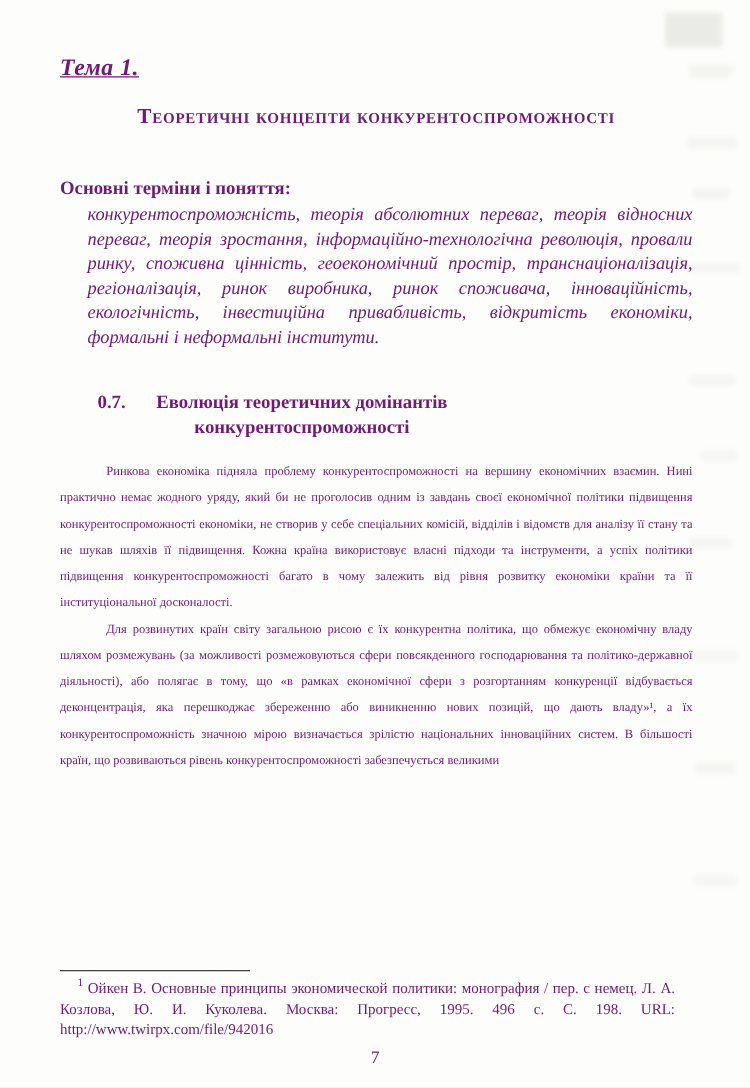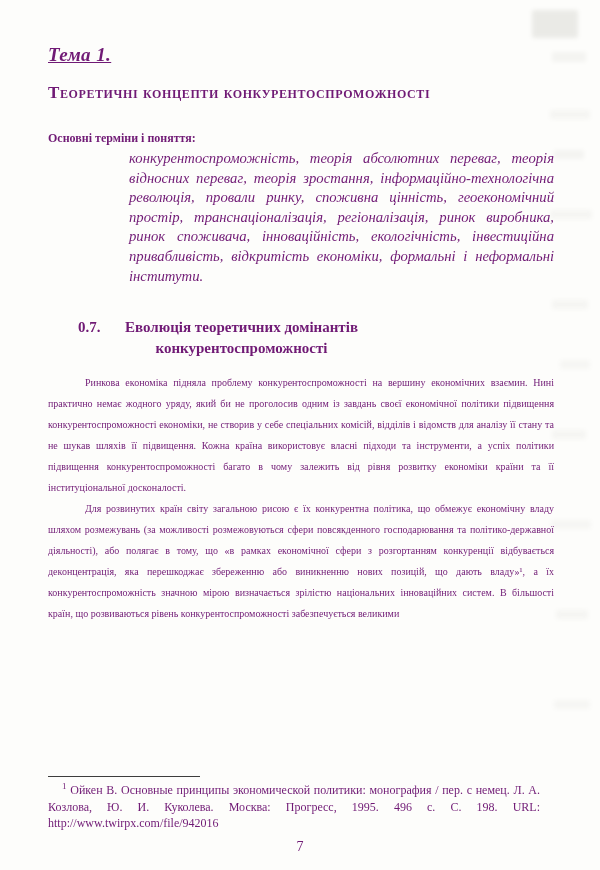--- a/index.html
+++ b/index.html
@@ -22,33 +22,33 @@
     overflow: hidden;
   }
   .theme-label {
     display: inline-block;
     font-size: 19px; font-weight: bold; font-style: italic;
     text-decoration: underline;
     letter-spacing: .4px;
   }
   .page-title {
     margin-top: 17px;
-    text-align: left;
+    text-align: center;
     font-weight: bold;
     font-variant: small-caps;
     font-size: 17px;
     letter-spacing: .6px;
   }
   .terms-heading {
-    margin-top: 28px;
-    font-size: 12px; font-weight: bold;
+    margin-top: 40px;
+    font-size: 15px; font-weight: bold;
   }
   .terms-list {
     margin-top: 3px;
-    margin-left: 81px;
+    margin-left: 22px;
     font-style: italic;
     font-size: 14.7px;
     line-height: 19.6px;
     text-align: justify;
   }
   .section-heading {
     margin-top: 31px;
     margin-left: 30px;
     font-weight: bold;
     font-size: 15px;

